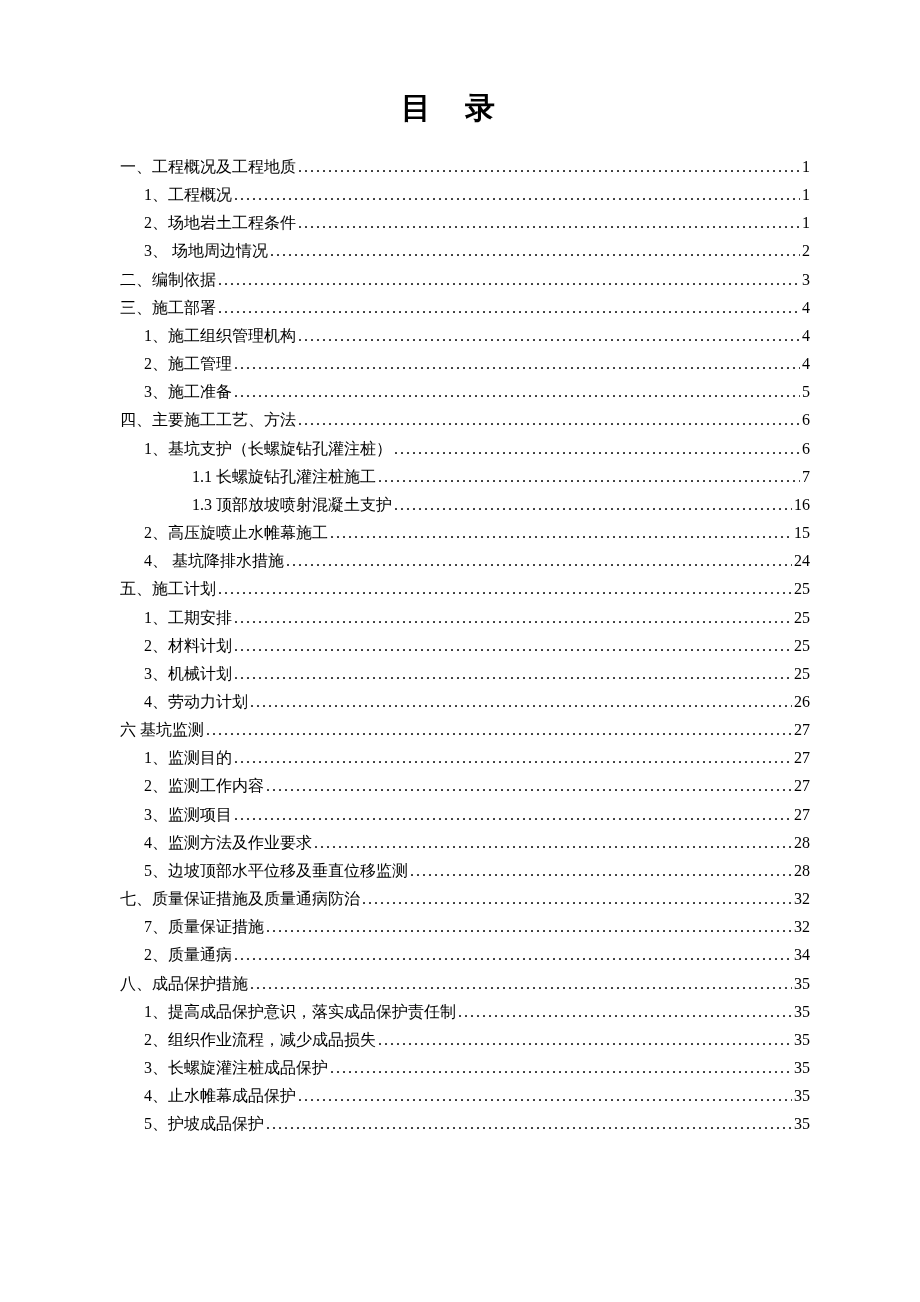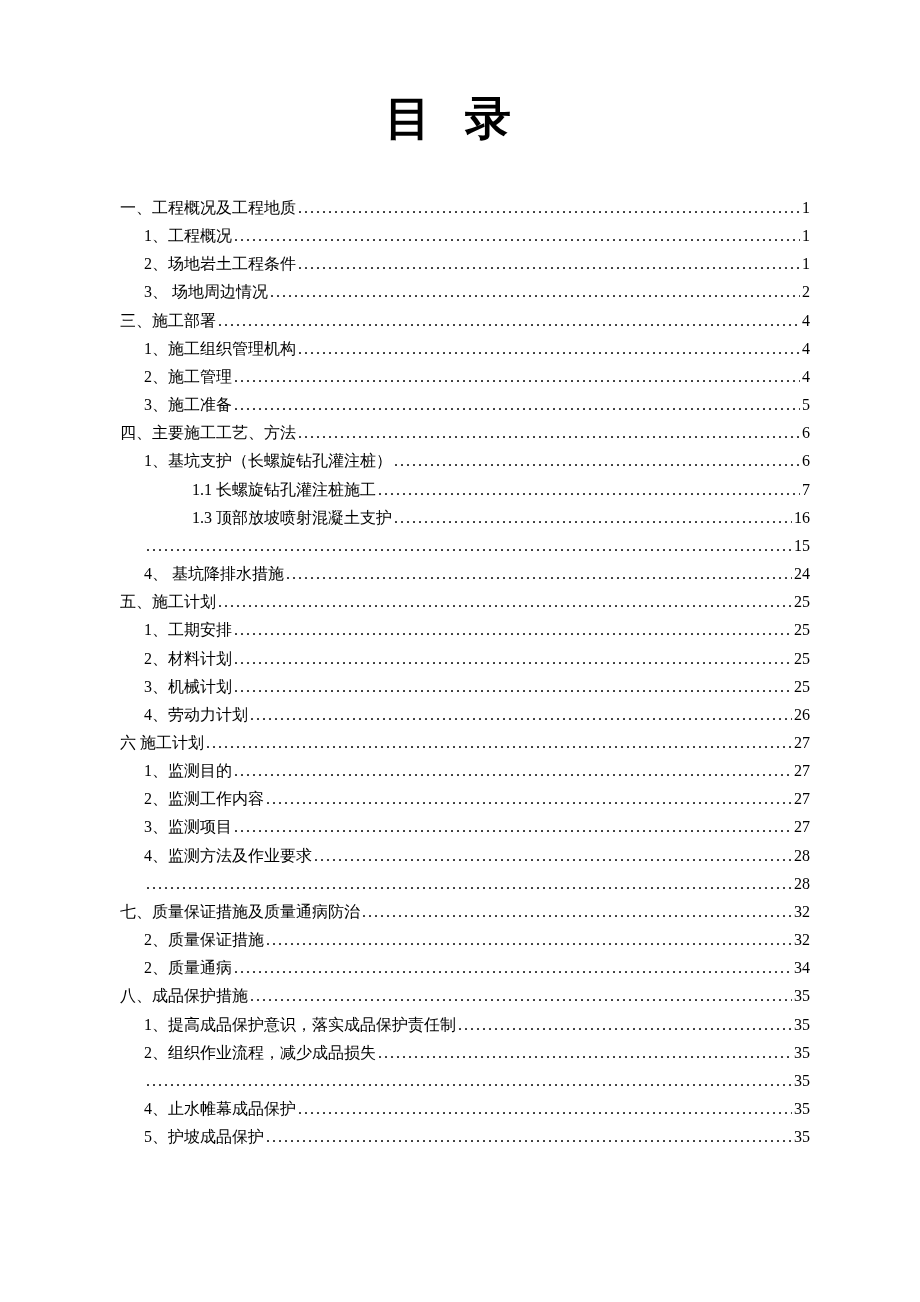--- a/index.html
+++ b/index.html
@@ -6,23 +6,23 @@
     body {
       width: 920px;
       min-height: 1302px;
       background: #fff;
       font-family: "SimSun", "宋体", serif;
       color: #000;
       padding: 88px 110px 60px 120px;
     }
     .title {
       text-align: center;
-      font-size: 46px;
+      font-size: 30px;
       letter-spacing: 34px;
-      margin-bottom: 44px;
+      margin-bottom: 24px;
       font-family: "SimSun", "宋体", serif;
     }
     .toc-entry {
       display: flex;
       align-items: baseline;
       font-size: 16px;
       line-height: 1.76;
       white-space: nowrap;
     }
     .toc-entry.indent-0 { padding-left: 0; }
@@ -65,20 +65,25 @@
       <span class="toc-label">2、场地岩土工程条件 </span>
       <span class="toc-dots"></span>
       <span class="toc-page">1</span>
     </div>
     <div class="toc-entry indent-1">
       <span class="toc-label">3、 场地周边情况</span>
       <span class="toc-dots"></span>
       <span class="toc-page">2</span>
     </div>
     <div class="toc-entry indent-0">
+      <span class="toc-label">二、编制依据</span>
+      <span class="toc-dots"></span>
+      <span class="toc-page">3</span>
+    </div>
+    <div class="toc-entry indent-0">
       <span class="toc-label">三、施工部署</span>
       <span class="toc-dots"></span>
       <span class="toc-page">4</span>
     </div>
     <div class="toc-entry indent-1">
       <span class="toc-label">1、施工组织管理机构 </span>
       <span class="toc-dots"></span>
       <span class="toc-page">4</span>
     </div>
     <div class="toc-entry indent-1">
@@ -105,20 +110,21 @@
       <span class="toc-label">1.1 长螺旋钻孔灌注桩施工</span>
       <span class="toc-dots"></span>
       <span class="toc-page">7</span>
     </div>
     <div class="toc-entry indent-2">
       <span class="toc-label">1.3 顶部放坡喷射混凝土支护</span>
       <span class="toc-dots"></span>
       <span class="toc-page">16</span>
     </div>
     <div class="toc-entry indent-1">
+      <span class="toc-label">2、高压旋喷止水帷幕施工 </span>
       <span class="toc-dots"></span>
       <span class="toc-page">15</span>
     </div>
     <div class="toc-entry indent-1">
       <span class="toc-label">4、 基坑降排水措施</span>
       <span class="toc-dots"></span>
       <span class="toc-page">24</span>
     </div>
     <div class="toc-entry indent-0">
       <span class="toc-label">五、施工计划</span>
@@ -139,21 +145,21 @@
       <span class="toc-label">3、机械计划 </span>
       <span class="toc-dots"></span>
       <span class="toc-page">25</span>
     </div>
     <div class="toc-entry indent-1">
       <span class="toc-label">4、劳动力计划 </span>
       <span class="toc-dots"></span>
       <span class="toc-page">26</span>
     </div>
     <div class="toc-entry indent-0">
-      <span class="toc-label">六  施工计划</span>
+      <span class="toc-label">六  基坑监测</span>
       <span class="toc-dots"></span>
       <span class="toc-page">27</span>
     </div>
     <div class="toc-entry indent-1">
       <span class="toc-label">1、监测目的 </span>
       <span class="toc-dots"></span>
       <span class="toc-page">27</span>
     </div>
     <div class="toc-entry indent-1">
       <span class="toc-label">2、监测工作内容 </span>
@@ -164,30 +170,31 @@
       <span class="toc-label">3、监测项目 </span>
       <span class="toc-dots"></span>
       <span class="toc-page">27</span>
     </div>
     <div class="toc-entry indent-1">
       <span class="toc-label">4、监测方法及作业要求 </span>
       <span class="toc-dots"></span>
       <span class="toc-page">28</span>
     </div>
     <div class="toc-entry indent-1">
+      <span class="toc-label">5、边坡顶部水平位移及垂直位移监测 </span>
       <span class="toc-dots"></span>
       <span class="toc-page">28</span>
     </div>
     <div class="toc-entry indent-0">
       <span class="toc-label">七、质量保证措施及质量通病防治</span>
       <span class="toc-dots"></span>
       <span class="toc-page">32</span>
     </div>
     <div class="toc-entry indent-1">
-      <span class="toc-label">2、质量保证措施 </span>
+      <span class="toc-label">7、质量保证措施 </span>
       <span class="toc-dots"></span>
       <span class="toc-page">32</span>
     </div>
     <div class="toc-entry indent-1">
       <span class="toc-label">2、质量通病 </span>
       <span class="toc-dots"></span>
       <span class="toc-page">34</span>
     </div>
     <div class="toc-entry indent-0">
       <span class="toc-label">八、成品保护措施</span>
@@ -198,20 +205,21 @@
       <span class="toc-label">1、提高成品保护意识，落实成品保护责任制 </span>
       <span class="toc-dots"></span>
       <span class="toc-page">35</span>
     </div>
     <div class="toc-entry indent-1">
       <span class="toc-label">2、组织作业流程，减少成品损失 </span>
       <span class="toc-dots"></span>
       <span class="toc-page">35</span>
     </div>
     <div class="toc-entry indent-1">
+      <span class="toc-label">3、长螺旋灌注桩成品保护 </span>
       <span class="toc-dots"></span>
       <span class="toc-page">35</span>
     </div>
     <div class="toc-entry indent-1">
       <span class="toc-label">4、止水帷幕成品保护 </span>
       <span class="toc-dots"></span>
       <span class="toc-page">35</span>
     </div>
     <div class="toc-entry indent-1">
       <span class="toc-label">5、护坡成品保护 </span>

